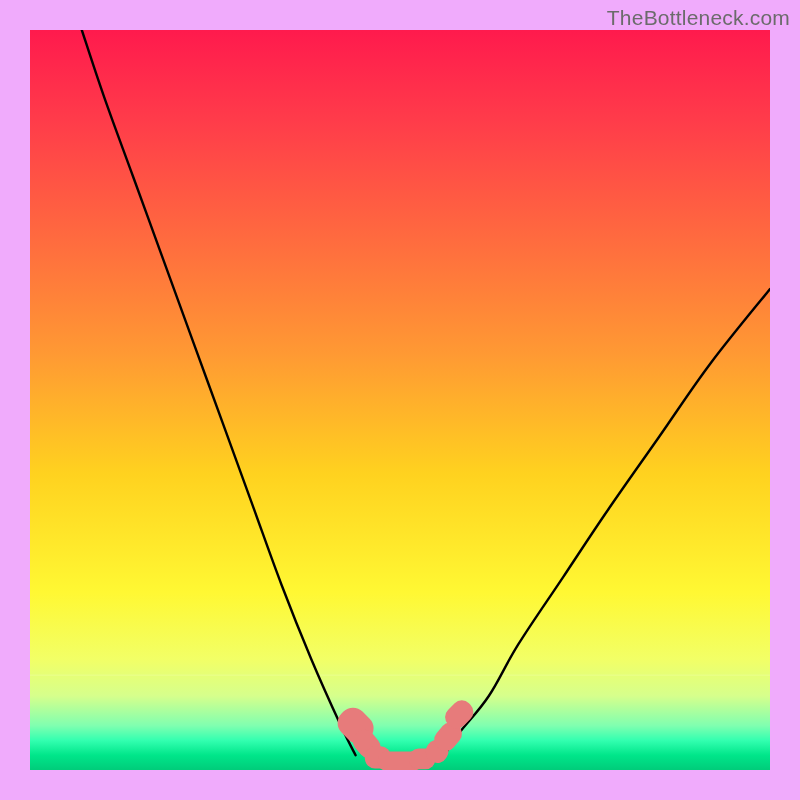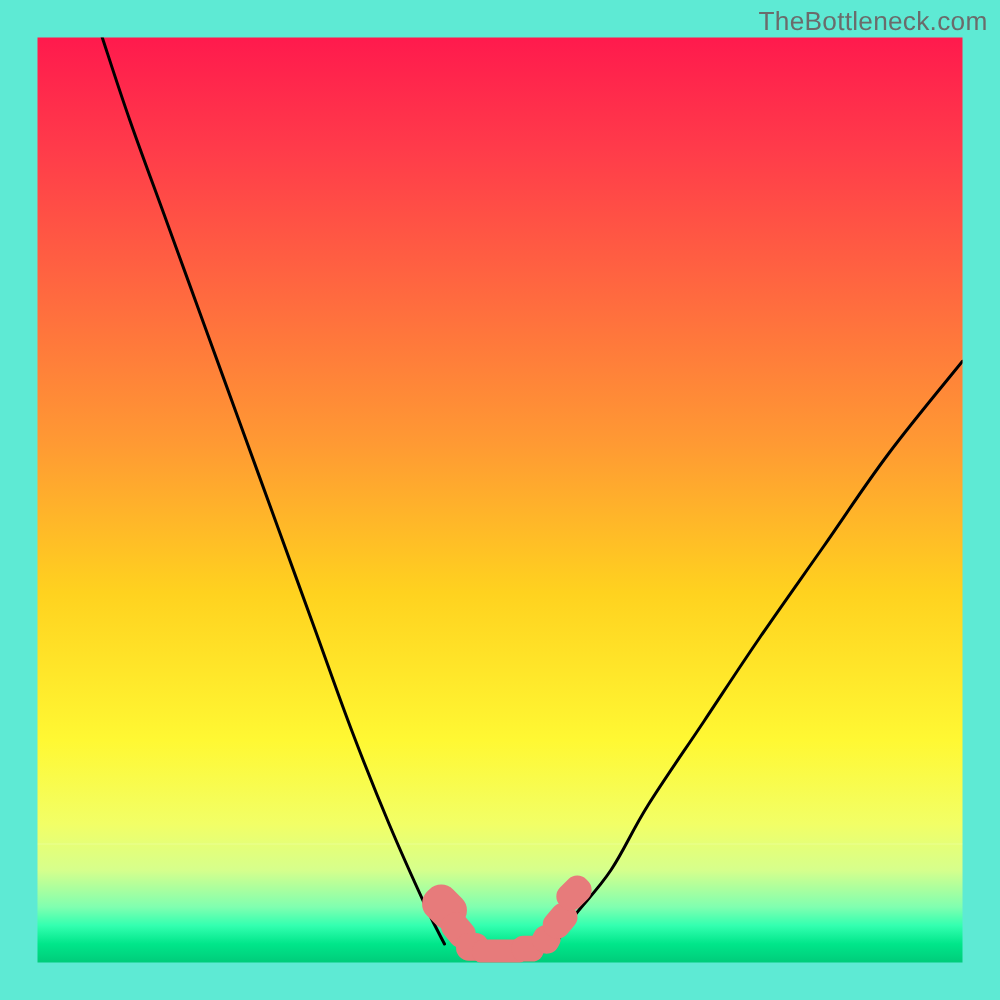--- a/index.html
+++ b/index.html
@@ -10,21 +10,21 @@
     overflow: hidden;
     background: #000;
     font-family: Arial, Helvetica, sans-serif;
   }
   .frame {
     position: absolute;
     left: 0;
     top: 0;
     width: 800px;
     height: 800px;
-    background: #5eead4;
+    background: #f0abfc;
   }
   .plot {
     position: absolute;
     left: 30px;
     top: 30px;
     width: 740px;
     height: 740px;
     background: linear-gradient(to bottom,
       #ff1a4d 0%,
       #ff3b4a 12%,

